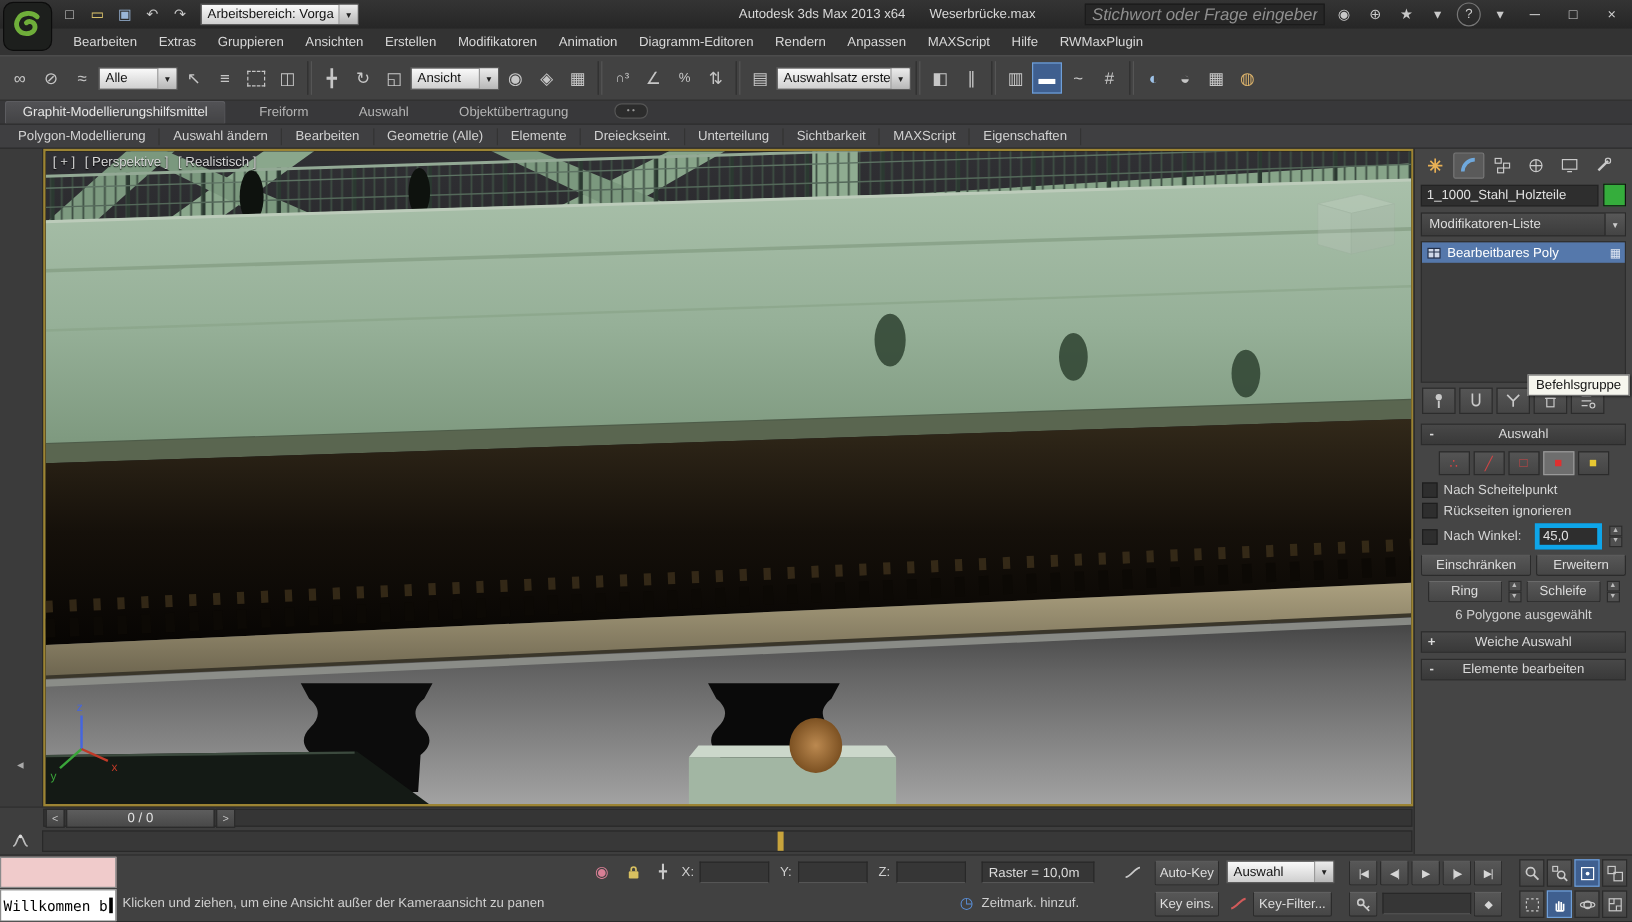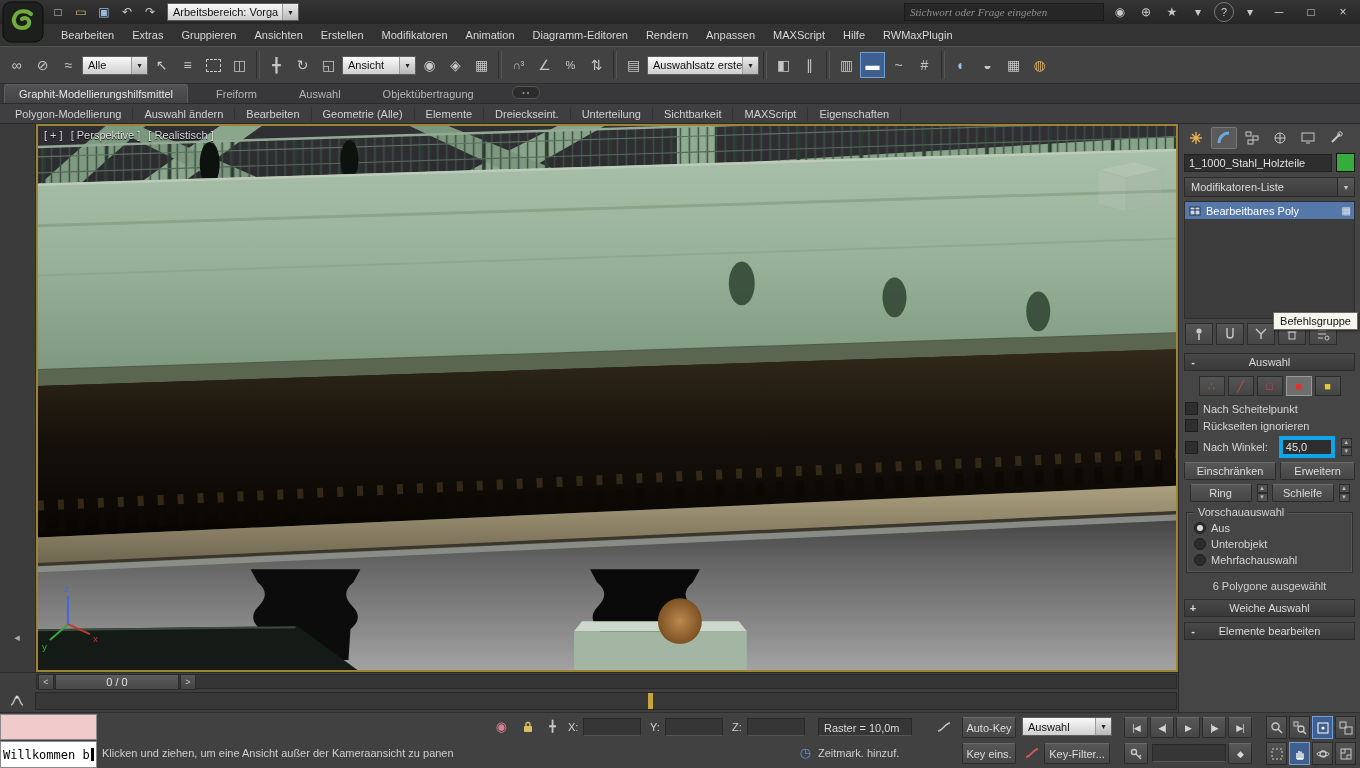--- a/index.html
+++ b/index.html
@@ -10,21 +10,21 @@
   #titlebar{position:absolute;left:0;top:0;width:1360px;height:24px;
     background:linear-gradient(#343434,#262626);display:flex;align-items:center;color:#cfcfcf;}
   #logo{position:absolute;left:2px;top:1px;width:42px;height:42px;z-index:9;}
   #qat{display:flex;align-items:center;gap:3px;margin-left:48px;}
   .qi{width:20px;height:18px;display:flex;align-items:center;justify-content:center;color:#c9c9c9;font-size:12px;}
   #ws{height:18px;width:132px;margin-left:4px;}
   #titletext{position:absolute;left:50%;top:0;height:24px;transform:translateX(-26%);
      display:flex;align-items:center;gap:20px;white-space:nowrap;color:#d9d9d9;}
   #tb-right{position:absolute;right:4px;top:2px;display:flex;align-items:center;gap:6px;}
   .search{width:188px;height:16px;background:#262626;border:1px solid #1b1b1b;color:#d0d0d0;
-     font-family:Liberation Serif, serif;font-size:11px;padding:0 5px;}
+     font-family:Liberation Sans, sans-serif;font-size:14px;padding:0 5px;}
   .search::placeholder{font-style:italic;color:#8f8f8f;}
   .winbtn{width:26px;height:18px;display:flex;align-items:center;justify-content:center;color:#cfcfcf;font-size:12px;}
   .helpbtn{width:18px;height:18px;border-radius:50%;border:1px solid #777;display:flex;align-items:center;
      justify-content:center;font-size:11px;color:#ccc;}
   
   #menubar{position:absolute;left:0;top:24px;width:1360px;height:22px;background:#333333;
      display:flex;align-items:center;padding-left:52px;}
   .mi{padding:3px 9px;color:#d8d8d8;white-space:nowrap;}
   
   #toolbar{position:absolute;left:0;top:46px;width:1360px;height:38px;background:#424242;
@@ -147,20 +147,24 @@
     <div id="qat">
       <span class="qi">□</span>
       <span class="qi" style="color:#d8c06a;">▭</span>
       <span class="qi" style="color:#9ab6d8;">▣</span>
       <span class="qi">↶</span>
       <span class="qi">↷</span>
       <span id="ws" class="combo">
         <span class="txt">Arbeitsbereich: Vorga</span>
         <span class="arr">▾</span>
       </span>
+    </div>
+    <div id="titletext">
+      <span>Autodesk 3ds Max 2013 x64</span>
+      <span>Weserbrücke.max</span>
     </div>
     <div id="tb-right">
       <input class="search" placeholder="Stichwort oder Frage eingeben" style="">
       <span class="qi">◉</span>
       <span class="qi">⊕</span>
       <span class="qi">★</span>
       <span class="qi">▾</span>
       <span class="helpbtn">?</span>
       <span class="qi">▾</span>
       <span class="winbtn">─</span>
@@ -536,35 +540,20 @@
           <span class="spin">
               <span>▲</span>
               <span>▼</span>
             </span>
           <span class="btn" style="width:62px;height:18px;">Schleife</span>
           <span class="spin">
               <span>▲</span>
               <span>▼</span>
             </span>
         </div>
-        <div class="gb">
-          <span class="lg">Vorschauauswahl</span>
-          <div class="cbrow">
-              <span class="rd on"></span>
-              <span>Aus</span>
-            </div>
-          <div class="cbrow">
-              <span class="rd"></span>
-              <span>Unterobjekt</span>
-            </div>
-          <div class="cbrow">
-              <span class="rd"></span>
-              <span>Mehrfachauswahl</span>
-            </div>
-        </div>
         <div id="selstatus">6 Polygone ausgewählt</div>
       </div>
 
       <div class="rhead">
         <span class="pm">+</span>
         <span class="rlbl">Weiche Auswahl</span>
       </div>
       <div class="rhead">
         <span class="pm">-</span>
         <span class="rlbl">Elemente bearbeiten</span>

